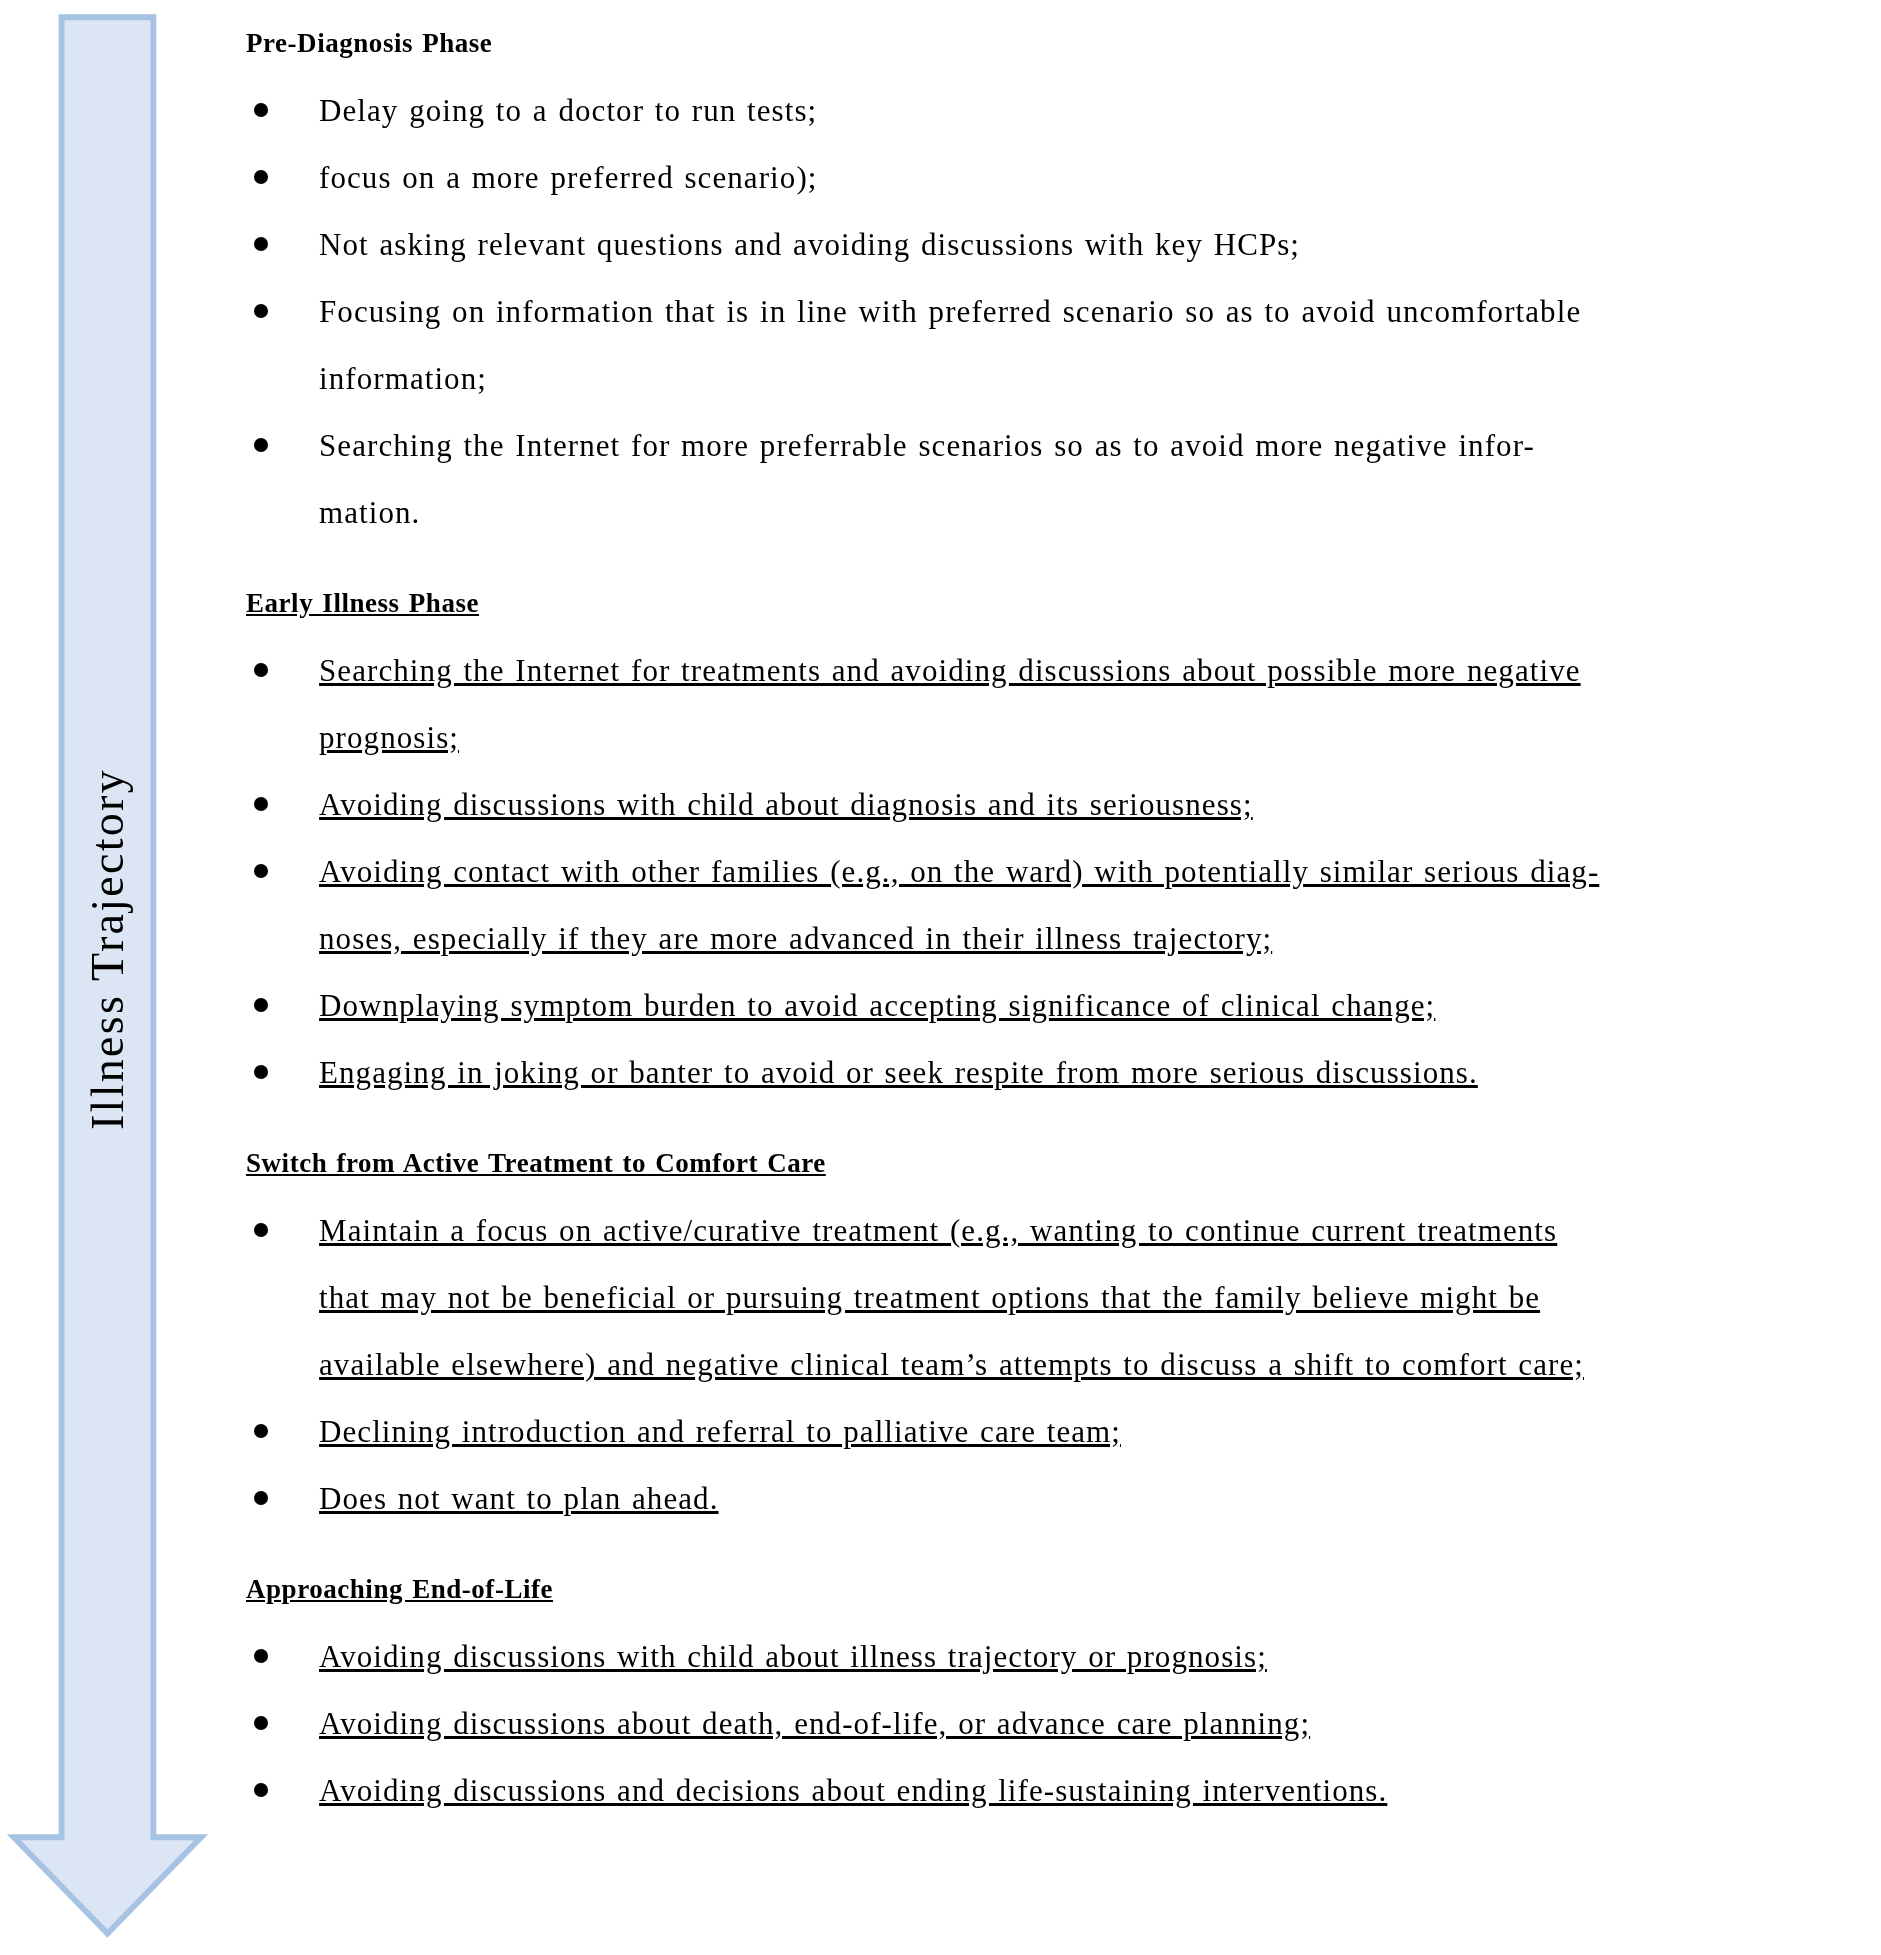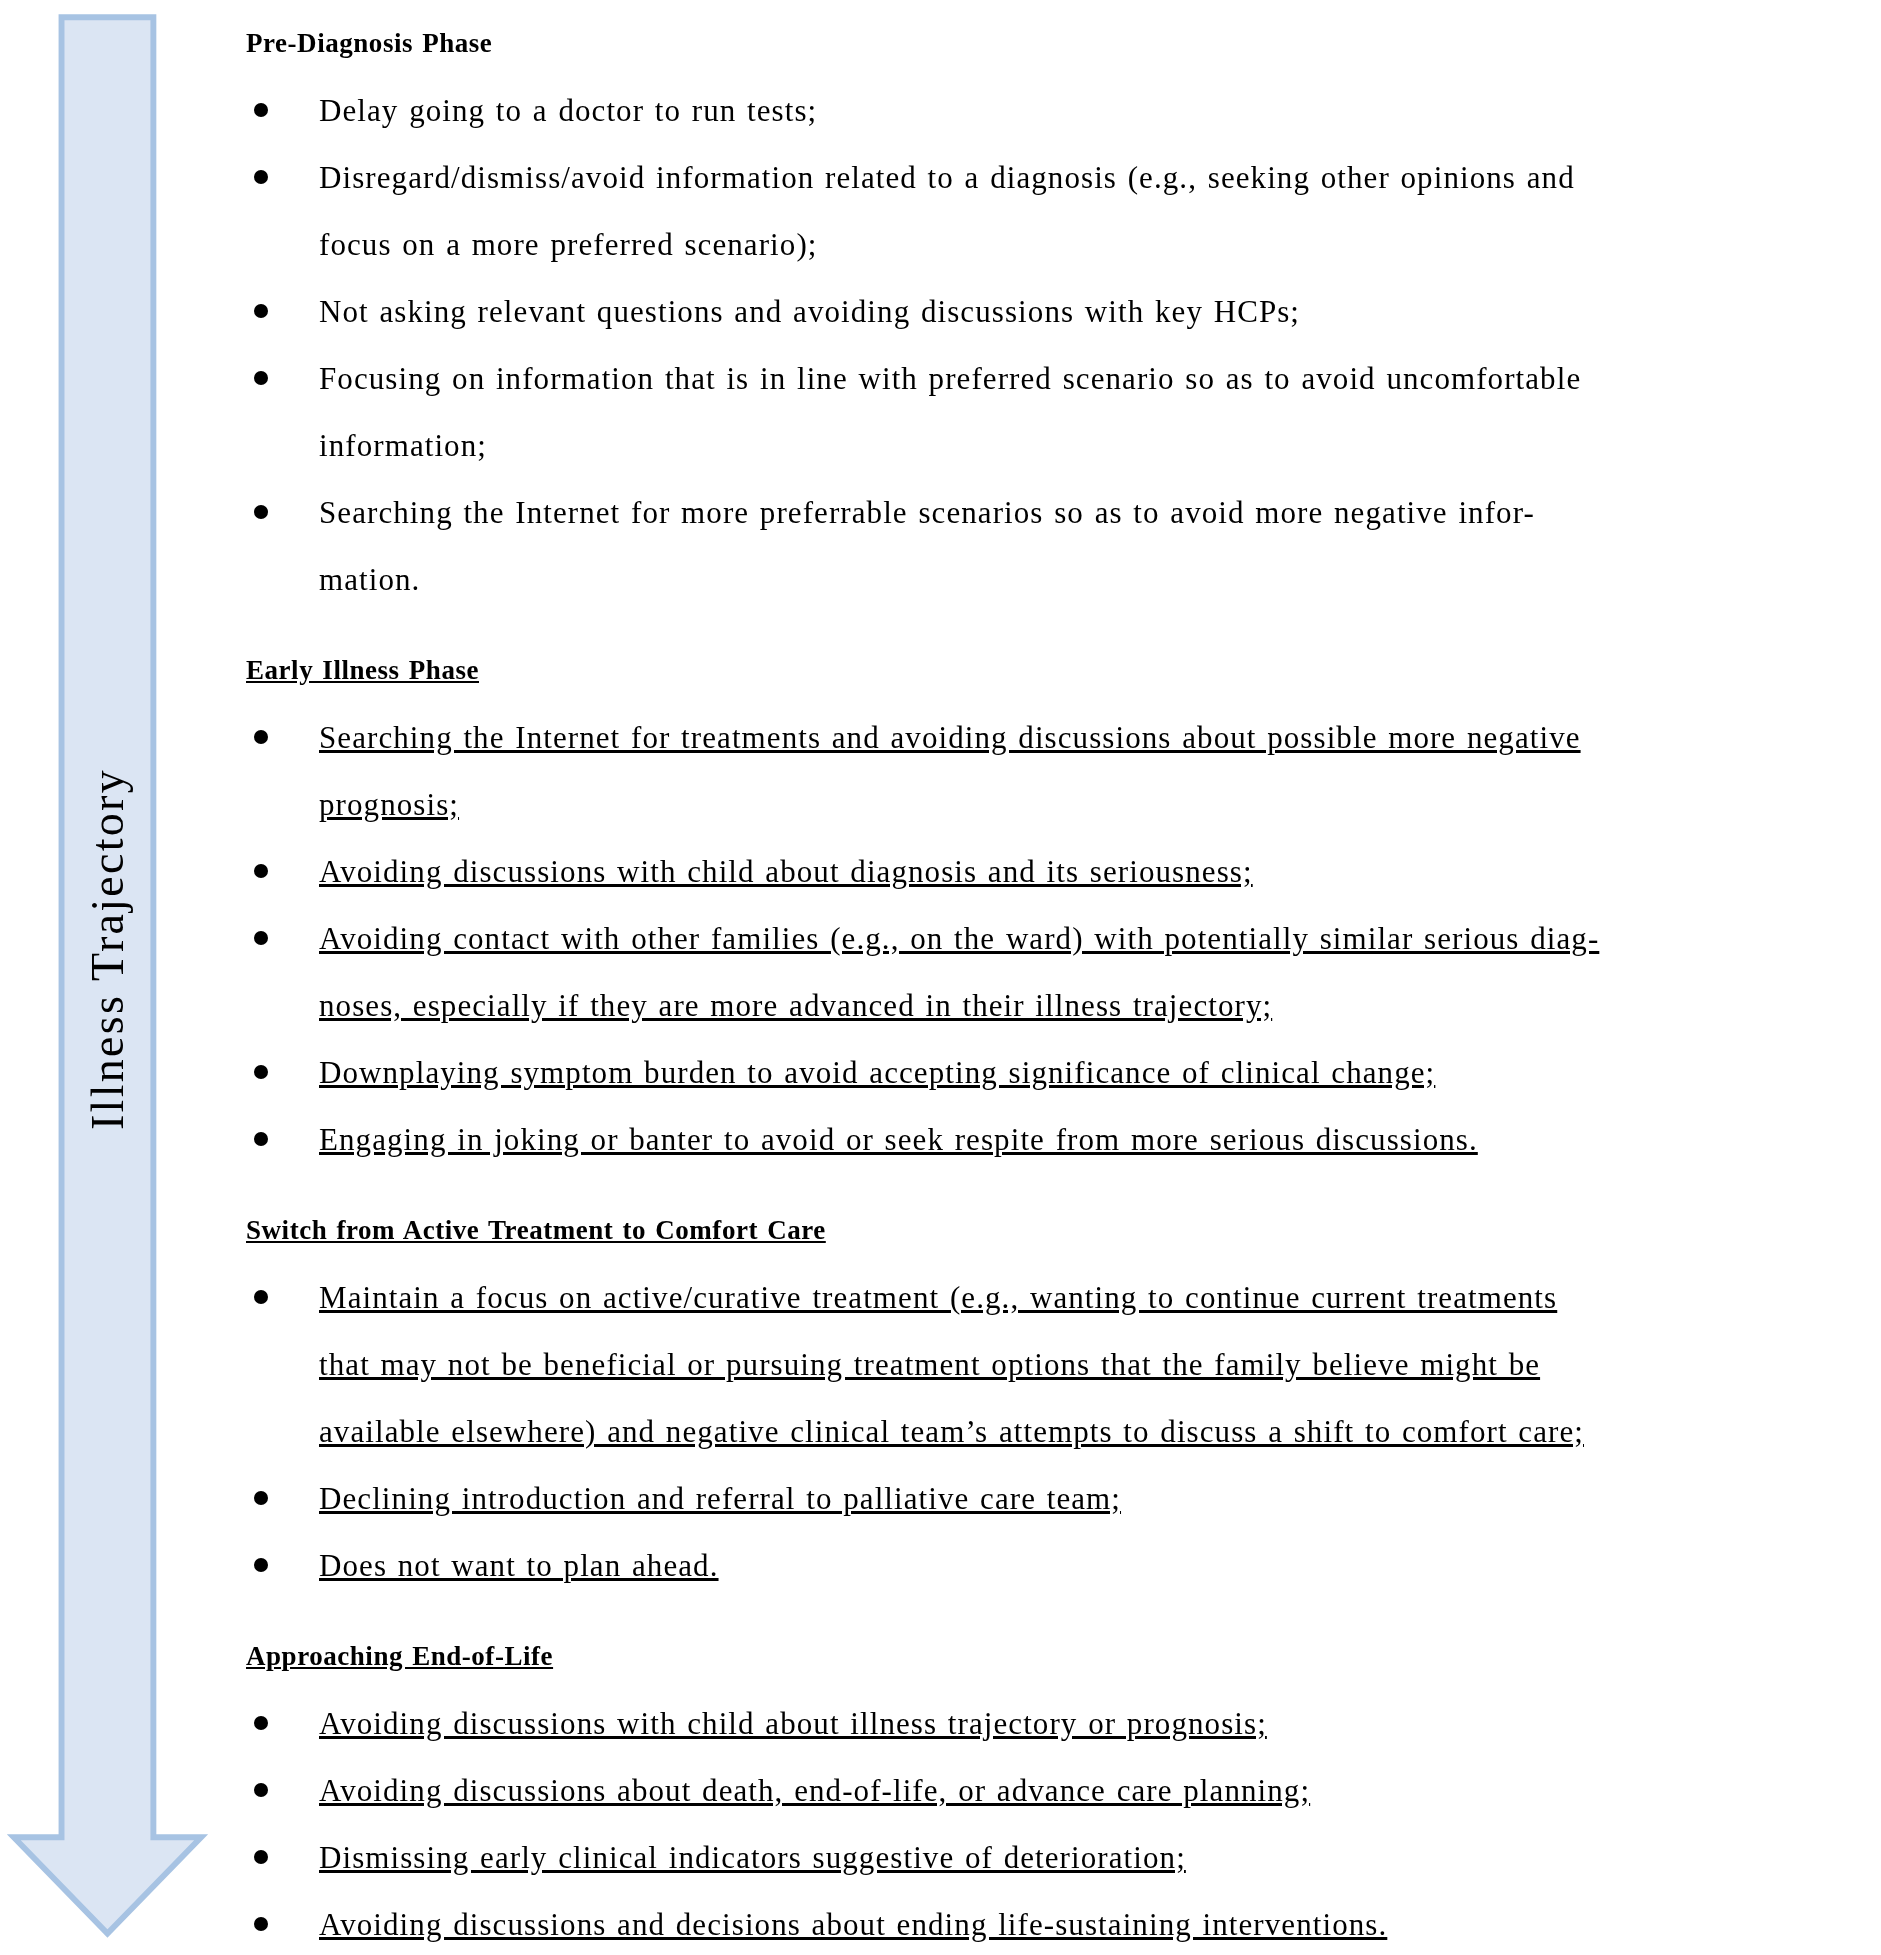--- a/index.html
+++ b/index.html
@@ -83,21 +83,20 @@
 <div class="content">
 
   <section class="phase">
     <h2 class="phase-title">Pre-Diagnosis Phase</h2>
     <div class="bullet">
       <span class="dot"></span>
       <div class="line">Delay going to a doctor to run tests;</div>
     </div>
     <div class="bullet">
       <span class="dot"></span>
-      <div class="line">Disregard/dismiss/avoid information related to a diagnosis (e.g., seeking other opinions and</div>
       <div class="line">focus on a more preferred scenario);</div>
     </div>
     <div class="bullet">
       <span class="dot"></span>
       <div class="line">Not asking relevant questions and avoiding discussions with key HCPs;</div>
     </div>
     <div class="bullet">
       <span class="dot"></span>
       <div class="line">Focusing on information that is in line with preferred scenario so as to avoid uncomfortable</div>
       <div class="line">information;</div>
@@ -158,22 +157,18 @@
     <div class="bullet">
       <span class="dot"></span>
       <div class="line">Avoiding discussions with child about illness trajectory or prognosis;</div>
     </div>
     <div class="bullet">
       <span class="dot"></span>
       <div class="line">Avoiding discussions about death, end-of-life, or advance care planning;</div>
     </div>
     <div class="bullet">
       <span class="dot"></span>
-      <div class="line">Dismissing early clinical indicators suggestive of deterioration;</div>
-    </div>
-    <div class="bullet">
-      <span class="dot"></span>
       <div class="line">Avoiding discussions and decisions about ending life-sustaining interventions.</div>
     </div>
   </section>
 
 </div>
 
 
 </body></html>

